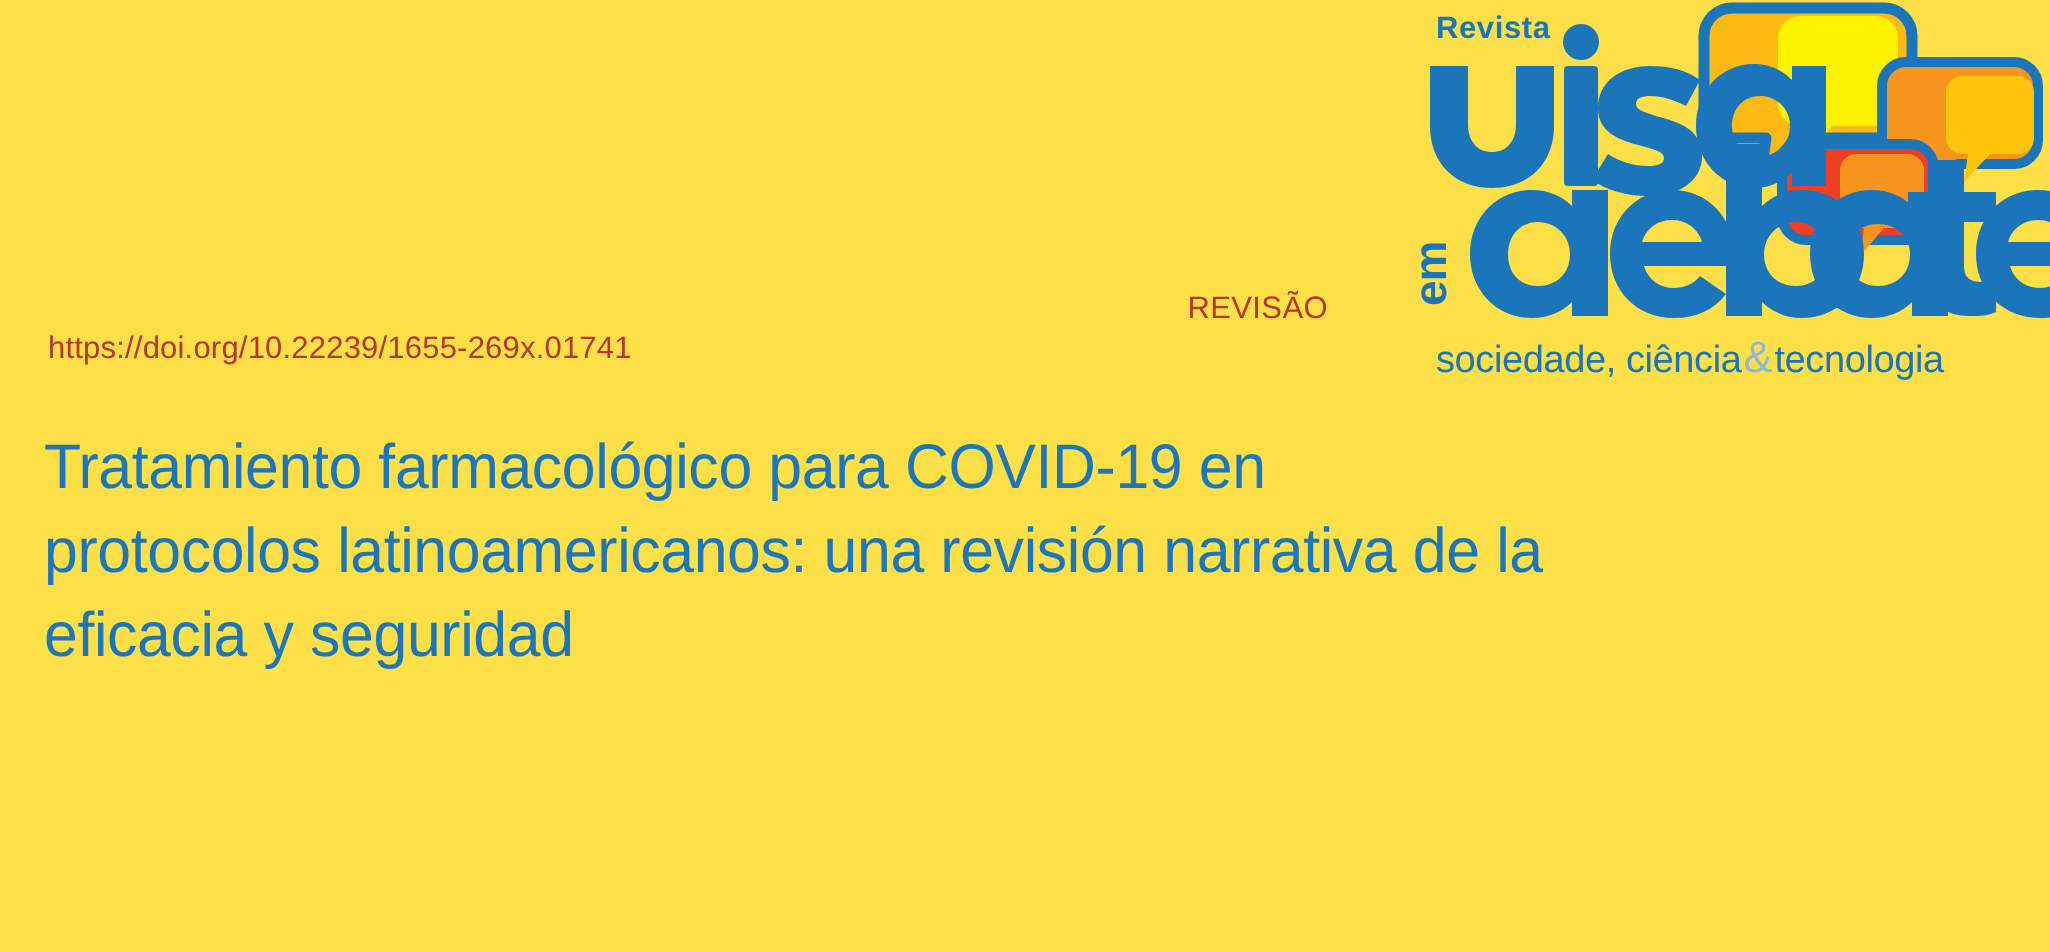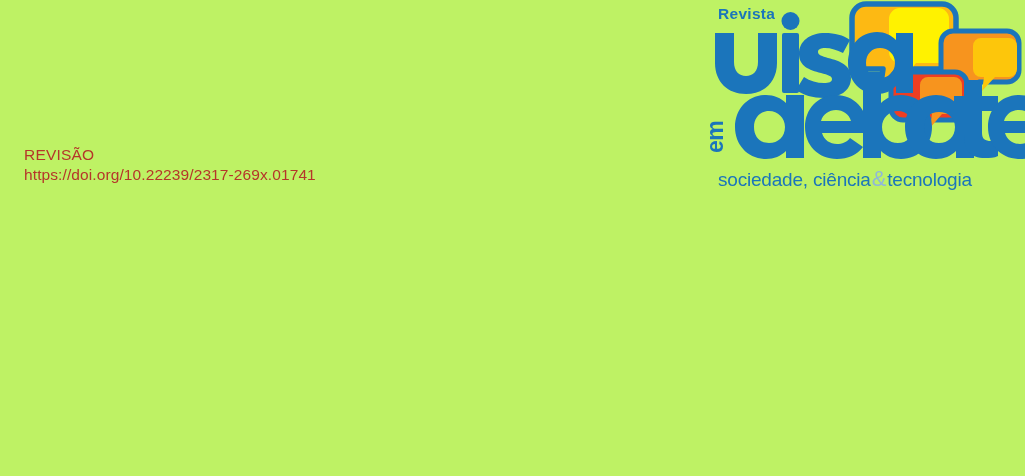--- a/index.html
+++ b/index.html
@@ -12,38 +12,39 @@
     height: 476px;
     position: relative;
     overflow: hidden;
     font-family: "Liberation Sans", sans-serif;
     -webkit-font-smoothing: antialiased;
   }
 
   .page {
     position: absolute;
     inset: 0;
-    background: #bef264;
+    background: #fde047;
   }
 
   
   .article-meta {
     position: absolute;
     left: 24px;
     top: 145px;
     width: 640px;
   }
   .section-label {
     font-family: "Liberation Sans", sans-serif;
     font-size: 15.5px;
     font-weight: 400;
     letter-spacing: 0.2px;
     color: #b5362a;
     line-height: 19px;
     white-space: nowrap;
+    text-align: right;
   }
   .doi-line {
     font-family: "Liberation Sans", sans-serif;
     font-size: 15.5px;
     font-weight: 400;
     letter-spacing: 0.1px;
     color: #b5362a;
     line-height: 22px;
     white-space: nowrap;
   }
@@ -180,18 +181,23 @@
       </g>
 
       <text x="18" y="186" font-family="'Liberation Sans', sans-serif" font-size="19" font-weight="400" fill="#1b75bb" letter-spacing="-0.2">
         <tspan>sociedade, ciência</tspan><tspan fill="#8fb8d8" font-size="22" dx="1">&amp;</tspan><tspan dx="1">tecnologia</tspan>
       </text>
     </svg>
   </div>
 
   <div class="article-meta">
     <div class="section-label">REVISÃO</div>
-    <div class="doi-line">https://doi.org/10.22239/2317-269x.01741</div>
+    <div class="doi-line">https://doi.org/10.22239/1655-269x.01741</div>
   </div>
 
+  <div class="title-block">
+    <div class="title-es">Tratamiento farmacológico para COVID-19 en</div>
+    <div class="title-es">protocolos latinoamericanos: una revisión narrativa de la</div>
+    <div class="title-es">eficacia y seguridad</div>
+  </div>
 
 
 </div>
 
 </body></html>

